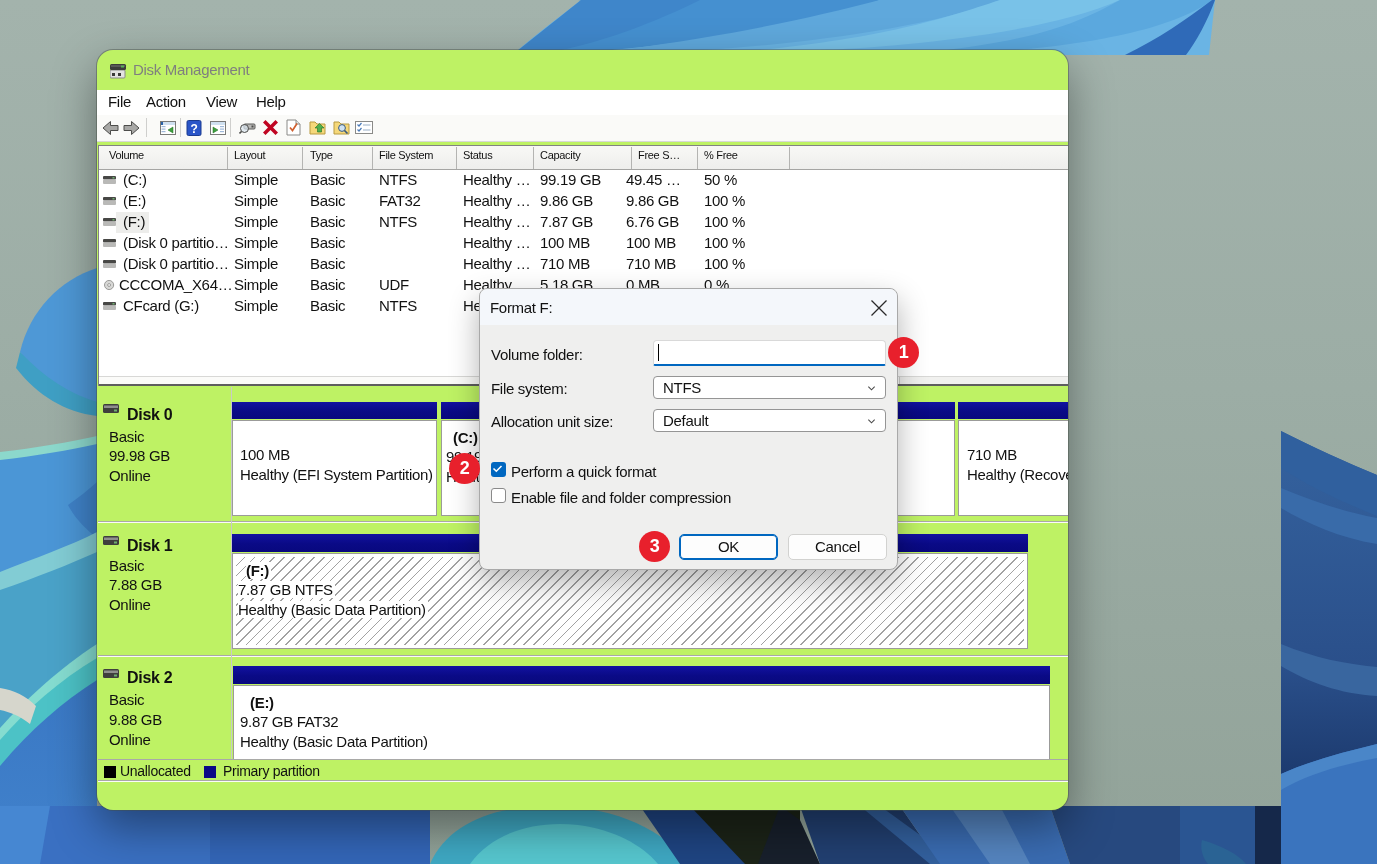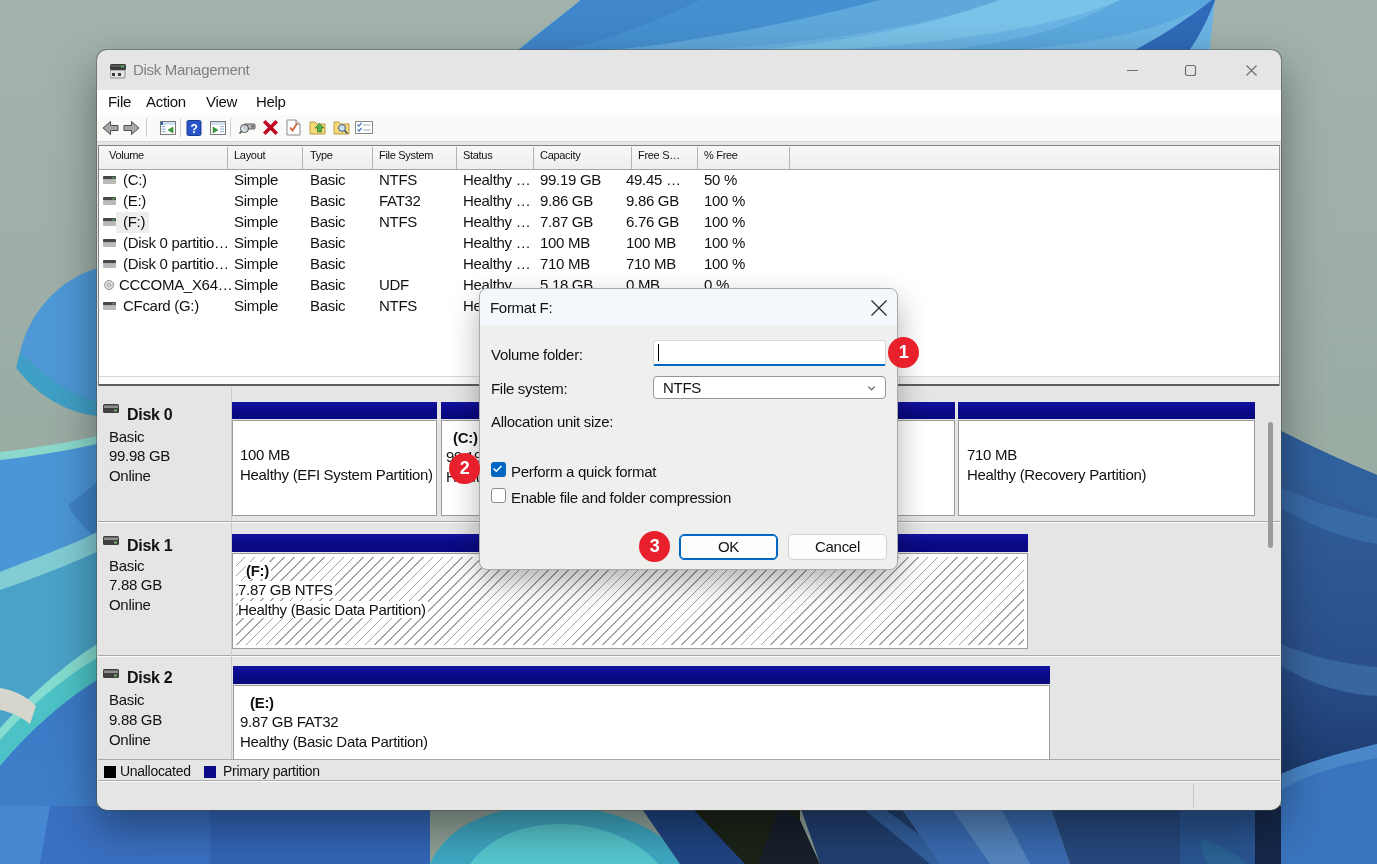--- a/index.html
+++ b/index.html
@@ -1,20 +1,20 @@
 <!DOCTYPE html>
 <html><head>
 <meta charset="utf-8">
 <style>
 html,body{margin:0;padding:0;width:1377px;height:864px;overflow:hidden;
   font-family:"Liberation Sans",sans-serif;letter-spacing:-0.3px;}
 #stage{position:absolute;left:0;top:0;width:1377px;height:864px;overflow:hidden;}
 #wp{position:absolute;left:0;top:0;}
-#win{position:absolute;left:97px;top:50px;width:1184px;height:760px;
-  background:#e5e5e5;border-radius:10px;overflow:hidden;
+#win{position:absolute;left:97px;top:50px;width:971px;height:760px;
+  background:#bef264;border-radius:16px;overflow:hidden;
   box-shadow:0 0 0 1px rgba(70,80,70,.45),0 18px 45px rgba(0,0,0,.40);}
 .abs{position:absolute;}
 #title{left:36px;top:11px;font-size:15px;color:#7f7f7f;}
 .capbtn{color:#6f6f6f;}
 #menubar{left:0;top:40px;width:1184px;height:25px;background:#ffffff;}
 .mi{position:absolute;top:3px;font-size:15px;color:#111;}
 #toolbar{left:0;top:65px;width:1184px;height:26px;background:#fafaf8;
   border-bottom:1px solid #d8d8d6;}
 .tsep{position:absolute;top:3px;width:1px;height:19px;background:#cfcfcd;}
 
@@ -435,20 +435,25 @@
   <div class="field" id="vinput">
         <div style="position:absolute;left:4px;top:3px;width:1px;height:17px;background:#000"></div>
       </div>
   <div class="lab" style="top:91px">File system:</div>
   <div class="field combo" style="top:87px">NTFS
     <svg class="chev" viewBox="0 0 10 10">
           <path d="M1.5 3 L5 6.5 L8.5 3" fill="none" stroke="#4a4a4a" stroke-width="1.2"></path>
         </svg>
   </div>
   <div class="lab" style="top:124px">Allocation unit size:</div>
+  <div class="field combo" style="top:120px">Default
+    <svg class="chev" viewBox="0 0 10 10">
+          <path d="M1.5 3 L5 6.5 L8.5 3" fill="none" stroke="#4a4a4a" stroke-width="1.2"></path>
+        </svg>
+  </div>
   <div class="cb" style="top:173px;background:#0067c0">
     <svg width="15" height="15" viewBox="0 0 15 15" style="position:absolute;left:-1px;top:-1px">
           <path d="M3.5 7.5 L6.3 10.3 L11.5 5" fill="none" stroke="#fff" stroke-width="1.5"></path>
         </svg>
   </div>
   <div class="cblab" style="top:174px">Perform a quick format</div>
   <div class="cb" style="top:199px;background:#fff;border:1px solid #8a8a8a"></div>
   <div class="cblab" style="top:200px">Enable file and folder compression</div>
   <div class="btn" style="left:199px;border:1px solid #0067c0;box-shadow:inset 0 0 0 1px #0067c0">OK</div>
   <div class="btn" style="left:308px;border:1px solid #d2d2d0">Cancel</div>

